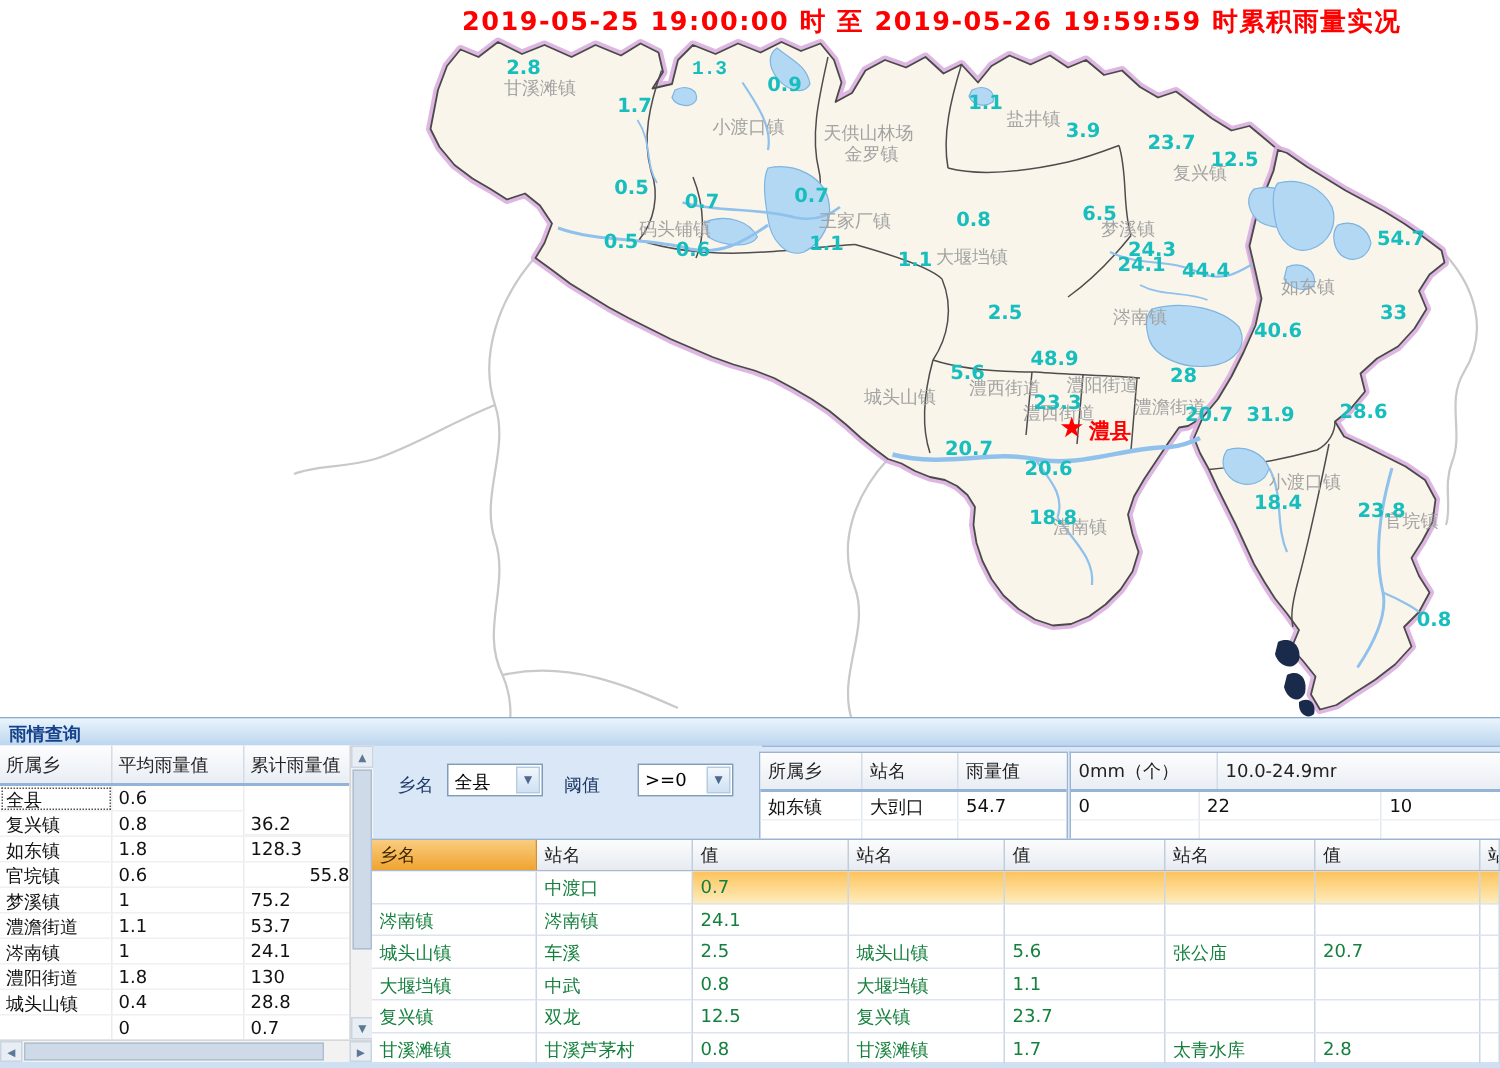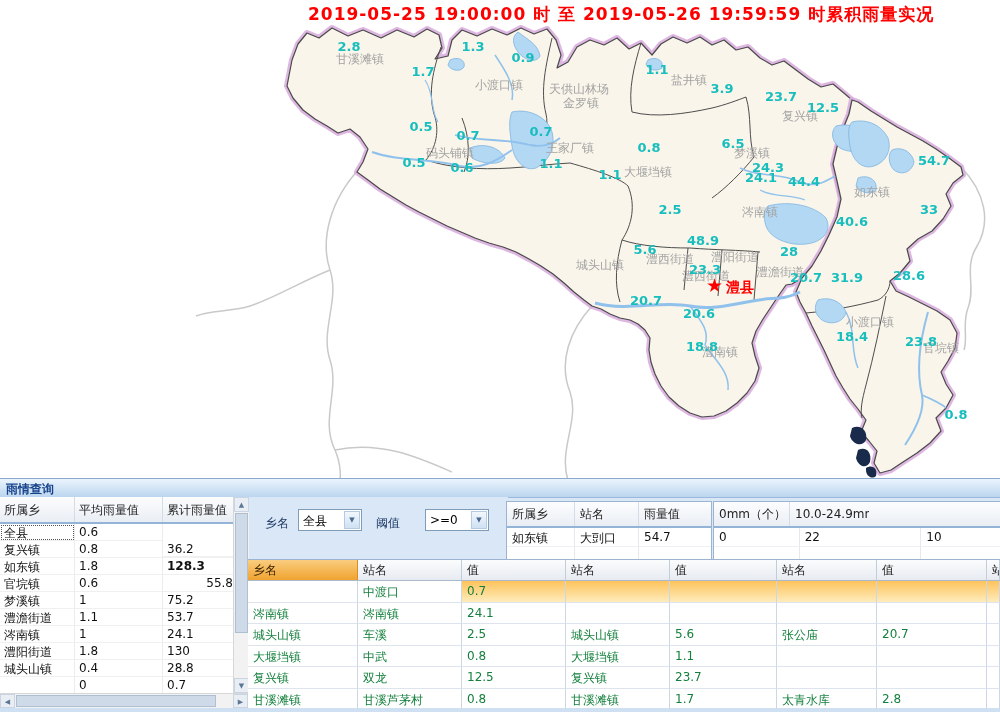--- a/index.html
+++ b/index.html
@@ -155,21 +155,21 @@
         <div class="town-label" style="left: 600px; top: 265px;">城头山镇</div>
         <div class="town-label" style="left: 670px; top: 259px;">澧西街道</div>
         <div class="town-label" style="left: 735px; top: 257px;">澧阳街道</div>
         <div class="town-label" style="left: 706px; top: 276px;">澧西街道</div>
         <div class="town-label" style="left: 780px; top: 272px;">澧澹街道</div>
         <div class="town-label" style="left: 720px; top: 352px;">澧南镇</div>
         <div class="town-label" style="left: 870px; top: 322px;">小渡口镇</div>
         <div class="town-label" style="left: 941px; top: 348px;">官垸镇</div>
         <div class="val-label" style="left: 349px; top: 46px;">2.8</div>
         <div class="val-label" style="left: 423px; top: 71px;">1.7</div>
-        <div class="val-label" style="left: 473px; top: 46px;">1.3</div>
+        <div class="val-label" style="left: 473px; top: 46px; font-family: Liberation Mono, monospace;">1.3</div>
         <div class="val-label" style="left: 523px; top: 57px;">0.9</div>
         <div class="val-label" style="left: 657px; top: 69px;">1.1</div>
         <div class="val-label" style="left: 722px; top: 88px;">3.9</div>
         <div class="val-label" style="left: 781px; top: 96px;">23.7</div>
         <div class="val-label" style="left: 823px; top: 107px;">12.5</div>
         <div class="val-label" style="left: 421px; top: 126px;">0.5</div>
         <div class="val-label" style="left: 468px; top: 135px;">0.7</div>
         <div class="val-label" style="left: 541px; top: 131px;">0.7</div>
         <div class="val-label" style="left: 414px; top: 162px;">0.5</div>
         <div class="val-label" style="left: 462px; top: 167px;">0.6</div>
@@ -221,21 +221,21 @@
             <div class="lt-cell" style="width: 70px; border-right: none; margin-top: 31px;">688.4</div>
           </div>
           <div class="lt-row">
             <div class="lt-cell" style="width: 75px;">复兴镇</div>
             <div class="lt-cell" style="width: 88px;">0.8</div>
             <div class="lt-cell" style="width: 70px; border-right: none;">36.2</div>
           </div>
           <div class="lt-row">
             <div class="lt-cell" style="width: 75px;">如东镇</div>
             <div class="lt-cell" style="width: 88px;">1.8</div>
-            <div class="lt-cell" style="width: 70px; border-right: none; font-weight: bold;">128.3</div>
+            <div class="lt-cell" style="width: 70px; border-right: none;">128.3</div>
           </div>
           <div class="lt-row">
             <div class="lt-cell" style="width: 75px;">官垸镇</div>
             <div class="lt-cell" style="width: 88px;">0.6</div>
             <div class="lt-cell" style="width: 70px; border-right: none; text-align: right;">55.8</div>
           </div>
           <div class="lt-row">
             <div class="lt-cell" style="width: 75px;">梦溪镇</div>
             <div class="lt-cell" style="width: 88px;">1</div>
             <div class="lt-cell" style="width: 70px; border-right: none;">75.2</div>
@@ -304,21 +304,21 @@
       </div>
       <div class="mt-row">
         <div class="mt-cell" style="width:68px"></div>
         <div class="mt-cell" style="width:64px"></div>
         <div class="mt-cell" style="width:72px;border-right:none"></div>
       </div>
     </div>
 
     <div class="mini-table" style="left:713px;width:287px;height:60px;border-right:none">
       <div class="mt-header">
-        <div class="mt-hcell" style="width:76px">0mm（个）</div>
+        <div class="mt-hcell" style="width:98px">0mm（个）</div>
         <div class="mt-hcell" style="width:79px;border-right:none">10.0-24.9mm（个）</div>
       </div>
       <div class="mt-row">
         <div class="mt-cell" style="width:86px">0</div>
         <div class="mt-cell" style="width:122px">22</div>
         <div class="mt-cell" style="width:79px;border-right:none">10</div>
       </div>
       <div class="mt-row">
         <div class="mt-cell" style="width:86px"></div>
         <div class="mt-cell" style="width:122px"></div>

